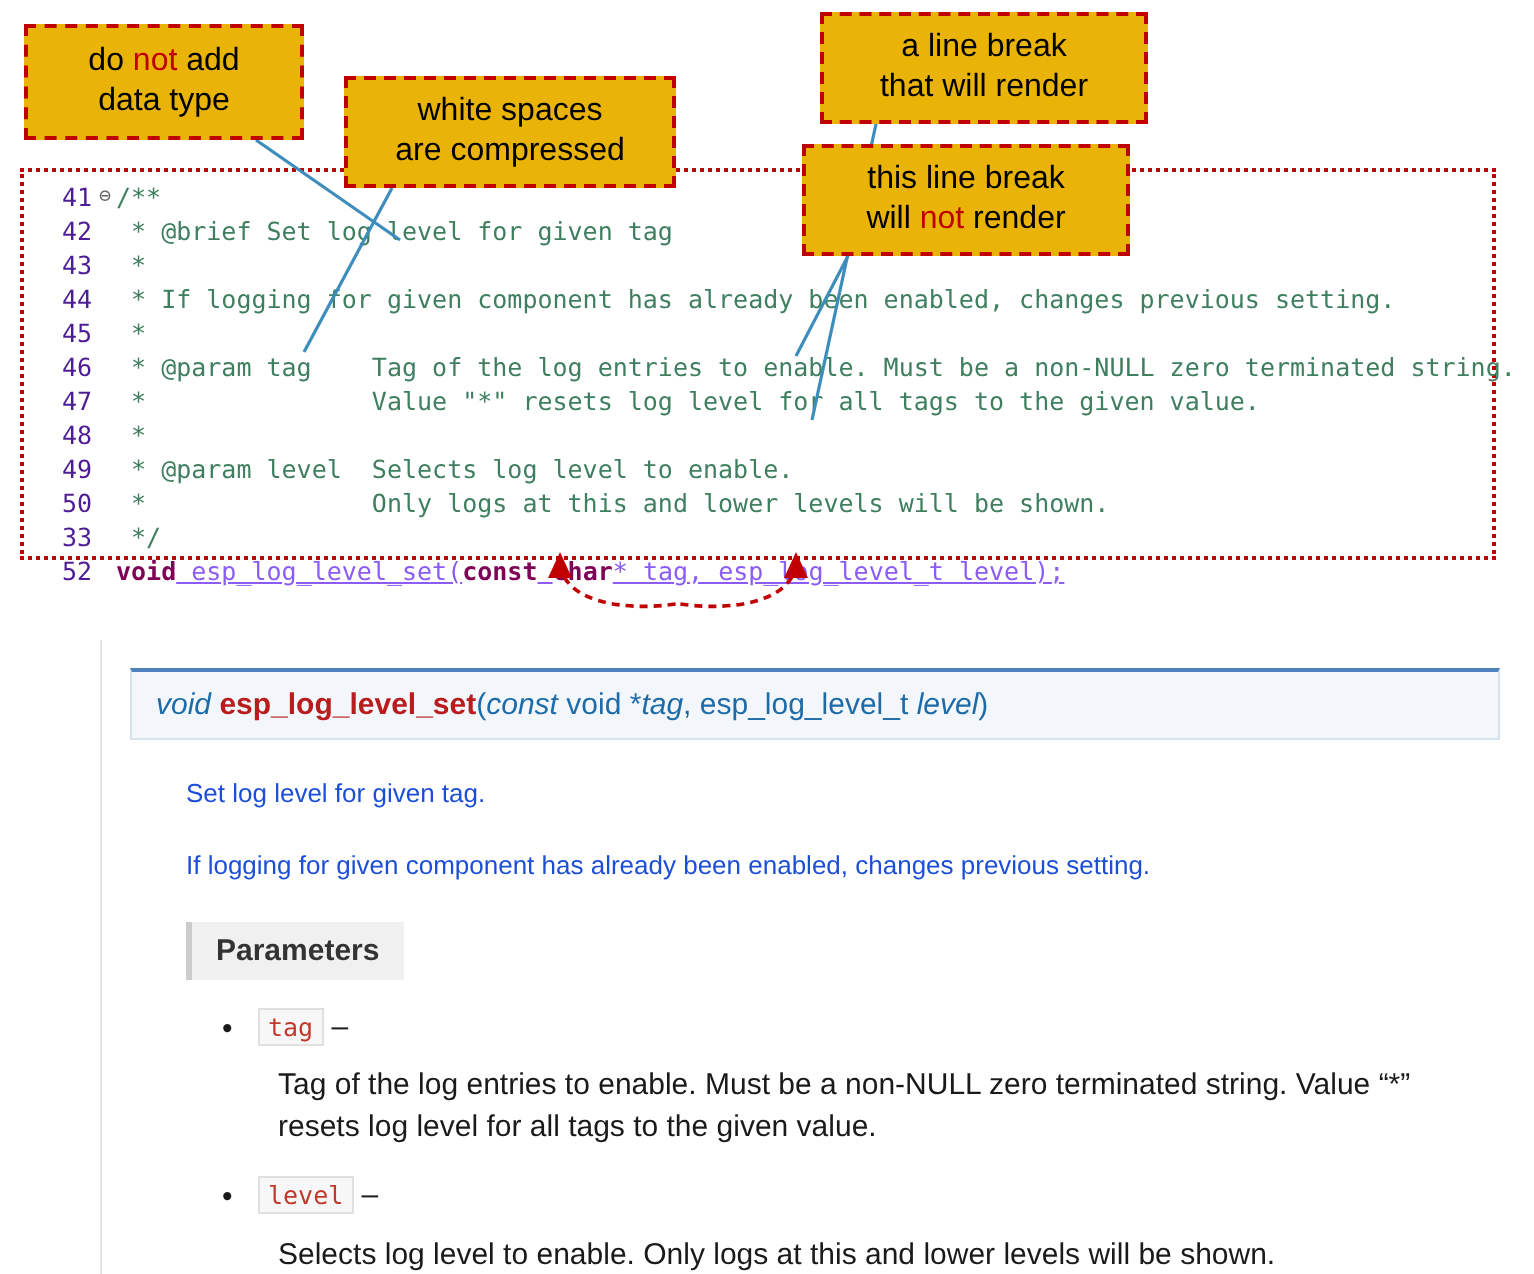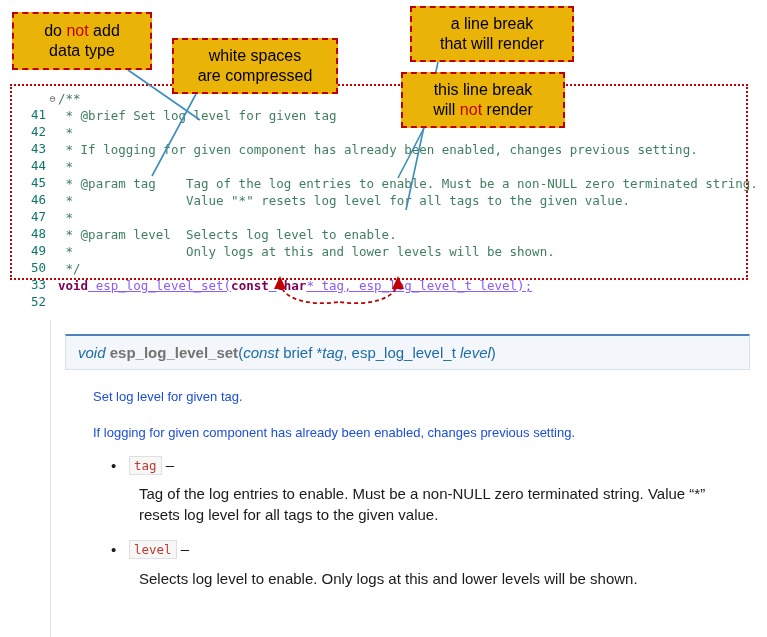--- a/index.html
+++ b/index.html
@@ -99,26 +99,25 @@
     height: 17px;
     font-family: "DejaVu Sans Mono", monospace;
     font-size: 12.5px;
     line-height: 17px;
     white-space: pre;
   }
   .ln {
     width: 34px;
     min-width: 34px;
     text-align: right;
-    color: #0f766e;
+    color: #4c1d95;
     font-family: "DejaVu Sans Mono", monospace;
     font-size: 12.5px;
     padding-right: 1px;
     user-select: none;
-    margin-top: 16px;
   }
   .fold {
     width: 11px;
     min-width: 11px;
     text-align: center;
     color: #666666;
     font-size: 10px;
     line-height: 17px;
   }
   .code-text {
@@ -146,21 +145,21 @@
     background: #f3f7fb;
     border: 1px solid #d6e2ee;
     border-top: 2px solid #4f81bd;
     padding: 8px 12px;
     font-family: "Liberation Sans", sans-serif;
     font-size: 15px;
     color: #0b5394;
   }
   #doc-signature .fn {
     font-weight: bold;
-    color: #737373;
+    color: #b91c1c;
   }
   #doc-signature .kw {
     font-style: italic;
     color: #1d6ba8;
   }
   #doc-signature .prm {
     font-style: italic;
     color: #1d6ba8;
   }
   #doc-signature .plain {
@@ -276,24 +275,25 @@
       <div class="code-row"><span class="ln">33</span><span class="fold"></span><span class="code-text"><span class="c-comment"> */</span></span></div>
       <div class="code-row"><span class="ln">52</span><span class="fold"></span><span class="code-text"><span class="c-kw">void</span><span class="c-plain"> esp_log_level_set(</span><span class="c-kw">const</span><span class="c-plain"> </span><span class="c-kw">char</span><span class="c-plain">* tag, esp_log_level_t level);</span></span></div>
     </div>
 </div>
 
 <div id="doc-panel">
 
   <div id="doc-signature">
     <span class="kw">void</span>
     <span class="fn">esp_log_level_set</span><span class="plain">(</span><span class="kw">const</span>
-    <span class="plain">brief *</span><span class="prm">tag</span><span class="plain">, </span><span class="plain">esp_log_level_t </span><span class="prm">level</span><span class="plain">)</span>
+    <span class="plain">void *</span><span class="prm">tag</span><span class="plain">, </span><span class="plain">esp_log_level_t </span><span class="prm">level</span><span class="plain">)</span>
   </div>
 
   <div class="doc-para">Set log level for given tag.</div>
   <div class="doc-para">If logging for given component has already been enabled, changes previous setting.</div>
 
+  <div id="doc-params-header">Parameters</div>
 
   <div id="doc-params-list">
       <div class="param-item"><span class="bullet">•</span><span class="param-name">tag</span><span class="param-dash"> –</span><div class="param-desc">Tag of the log entries to enable. Must be a non-NULL zero terminated string. Value “*” resets log level for all tags to the given value.</div></div>
       <div class="param-item"><span class="bullet">•</span><span class="param-name">level</span><span class="param-dash"> –</span><div class="param-desc">Selects log level to enable. Only logs at this and lower levels will be shown.</div></div>
     </div>
 </div>
 
 </body></html>

